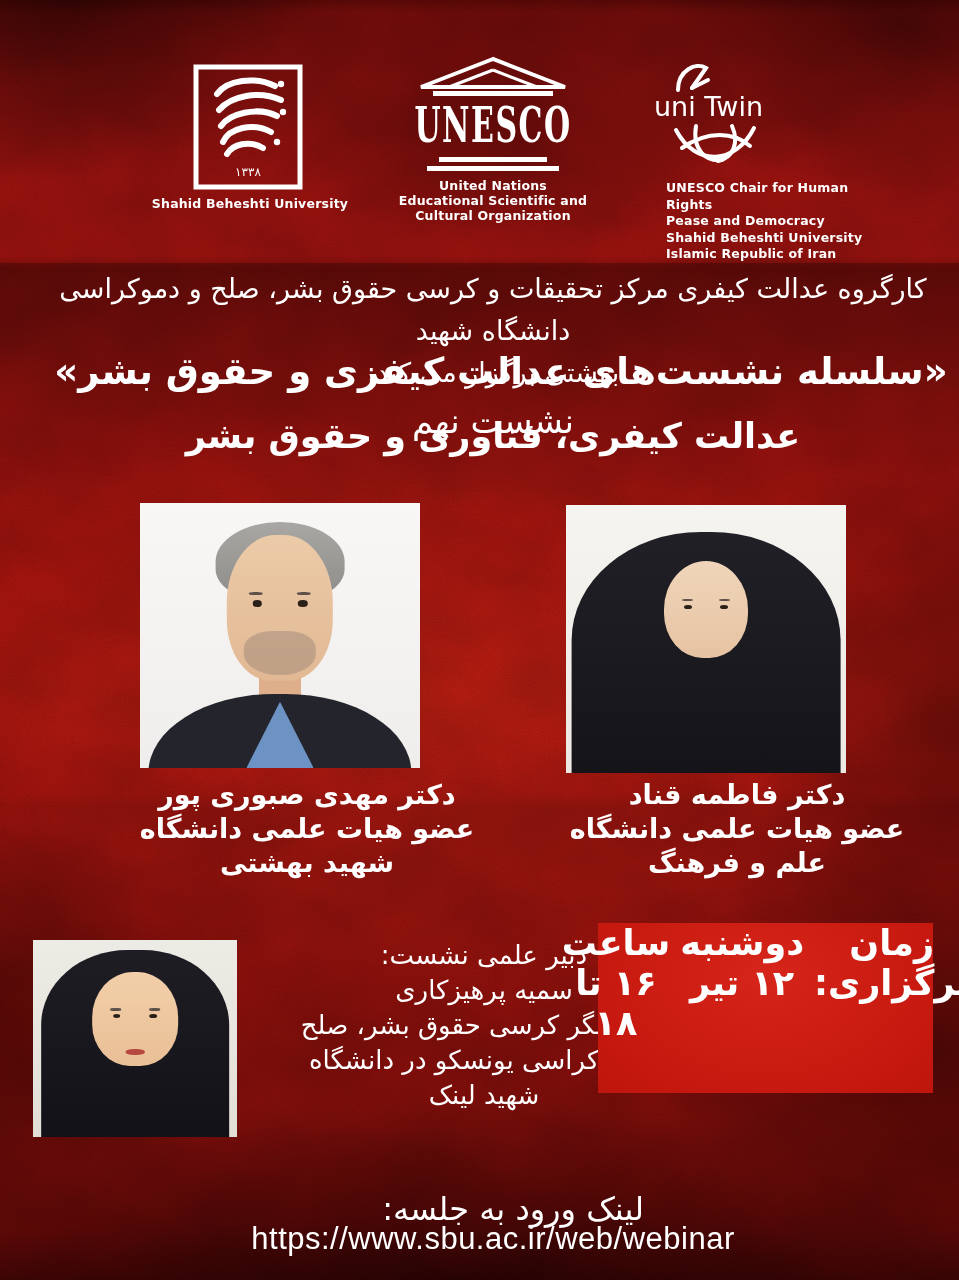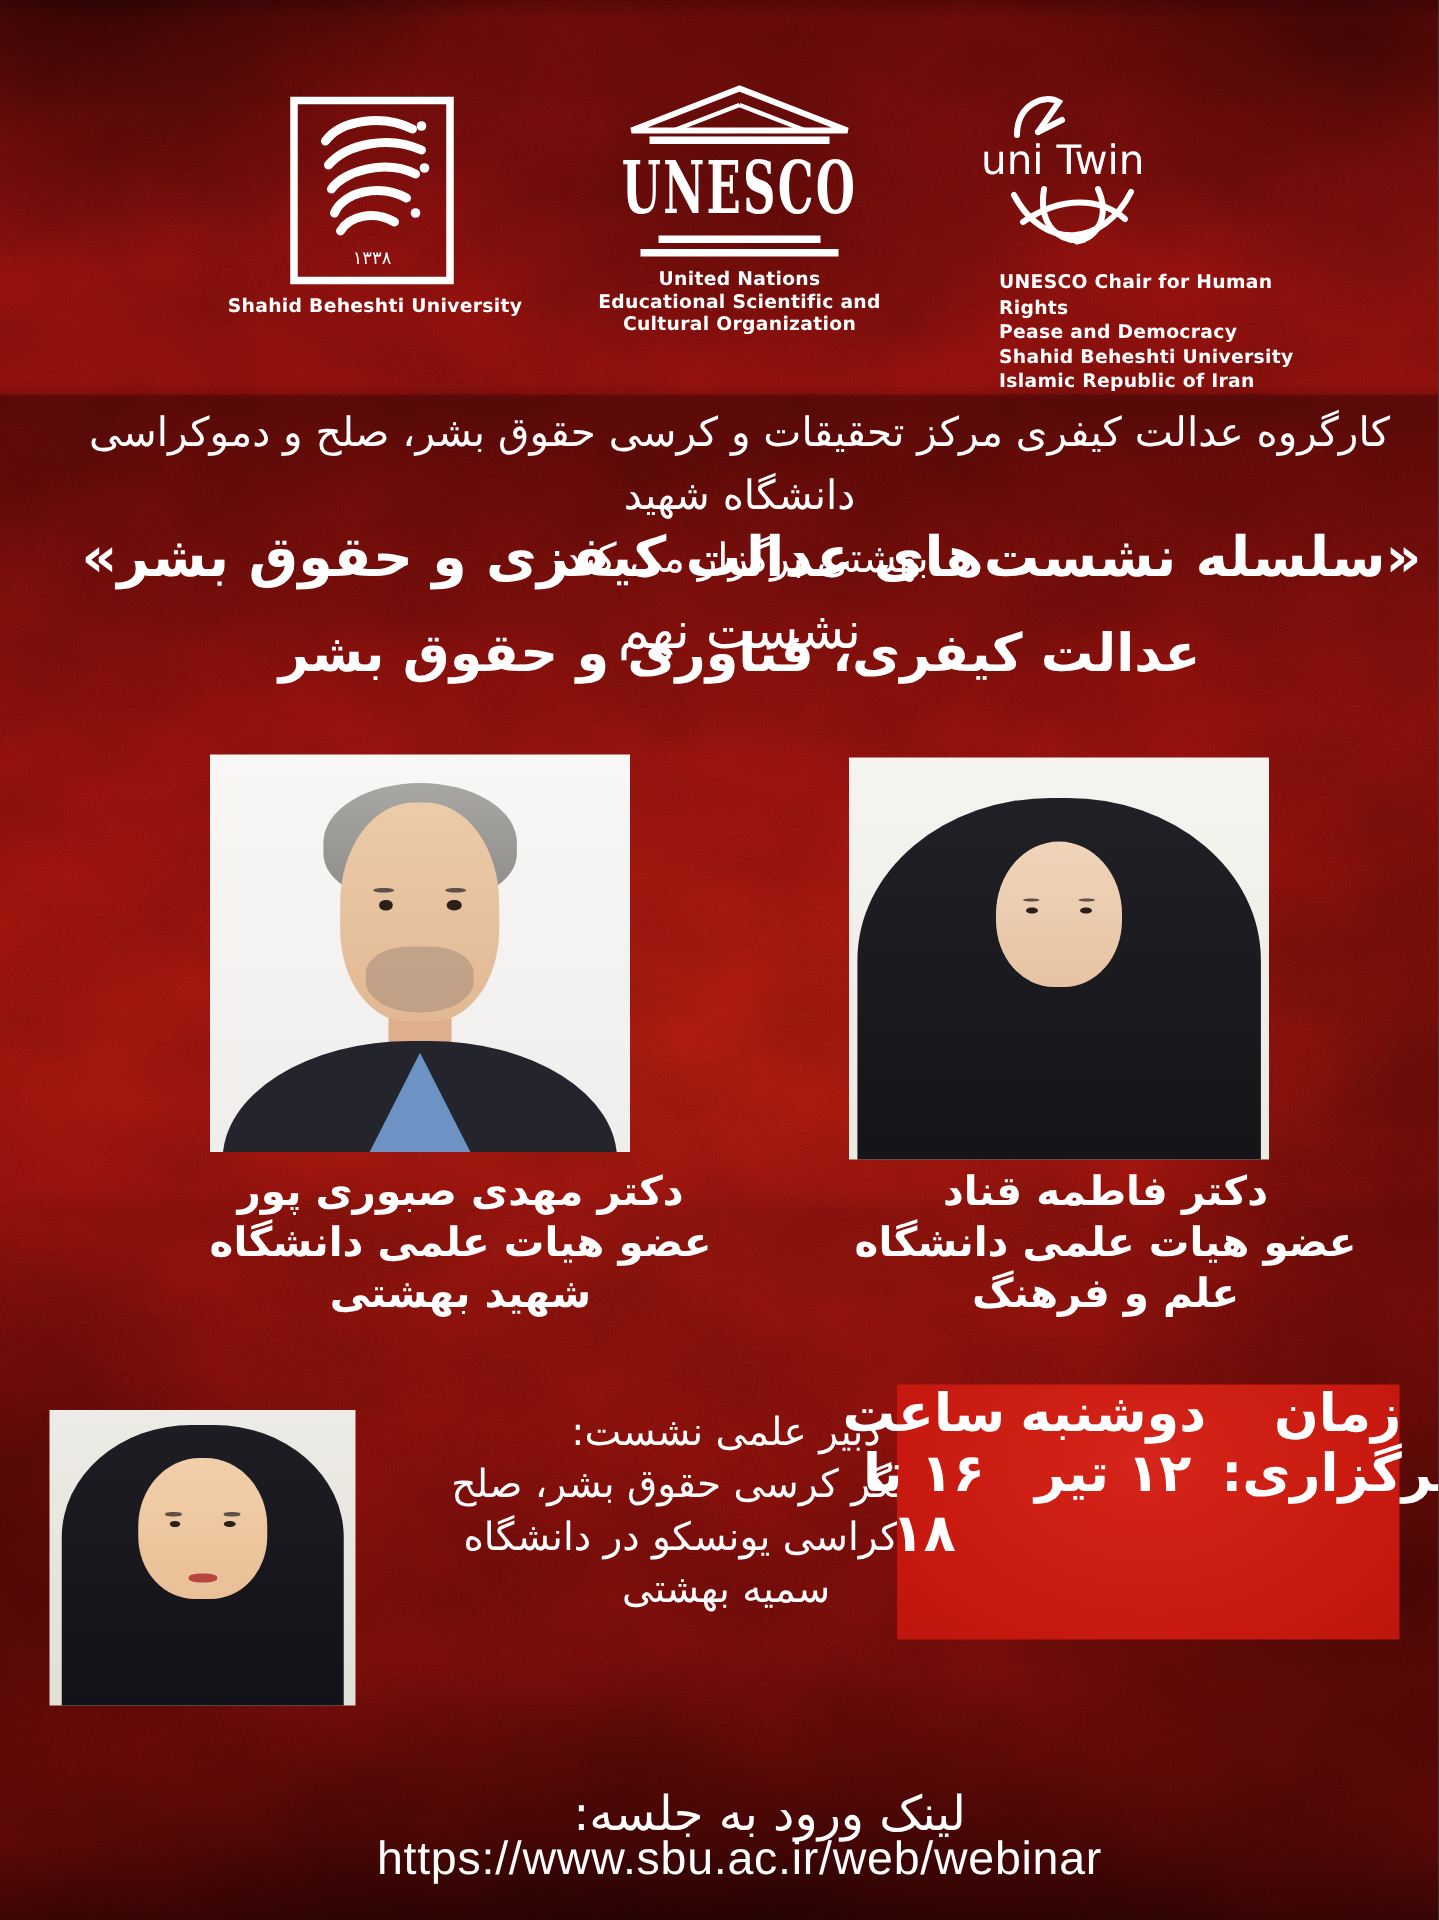--- a/index.html
+++ b/index.html
@@ -207,23 +207,24 @@
       <div class="brow lb"></div>
       <div class="brow rb"></div>
       <div class="eye le"></div>
       <div class="eye re"></div>
       <div class="lips"></div>
     </div>
   </div>
 
   <div class="secretary rtl ctr layer">
     <div>دبیر علمی نشست:</div>
+    <div>سمیه پرهیزکاری</div>
     <div>پژوهشگر کرسی حقوق بشر، صلح</div>
     <div>و دموکراسی یونسکو در دانشگاه</div>
-    <div>سمیه بهشتی</div>
+    <div>شهید لینک</div>
   </div>
 
   <div class="schedule rtl layer">
     <div>زمان برگزاری:</div>
     <div>دوشنبه ۱۲ تیر</div>
     <div>ساعت ۱۶ تا ۱۸</div>
   </div>
 
   <div class="footer-label rtl ctr layer">لینک ورود به جلسه:</div>
   <div class="footer-url ctr layer">https://www.sbu.ac.ir/web/webinar</div>

